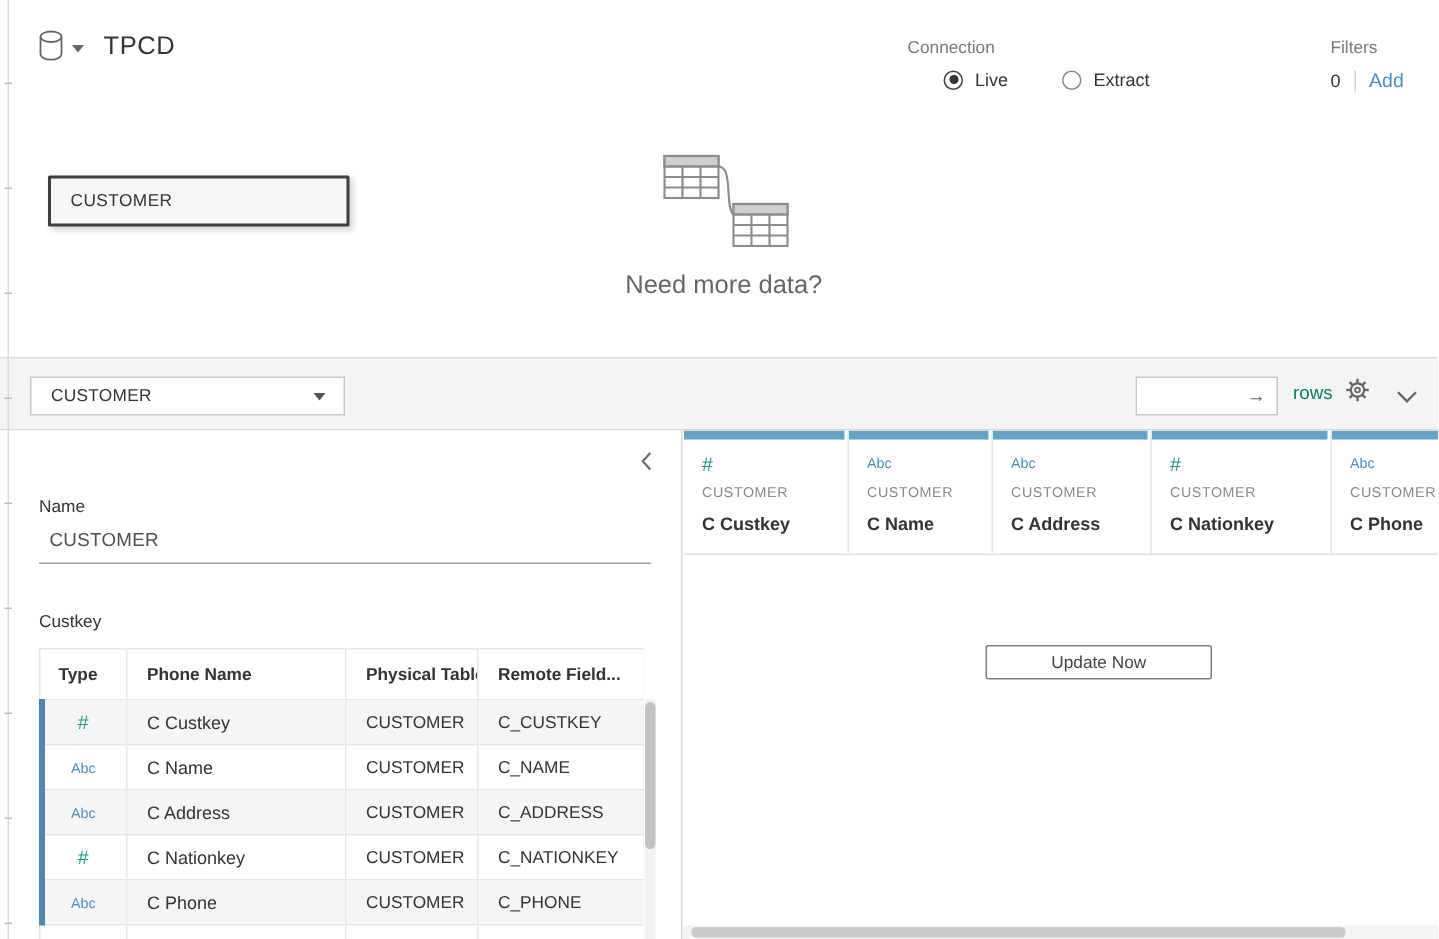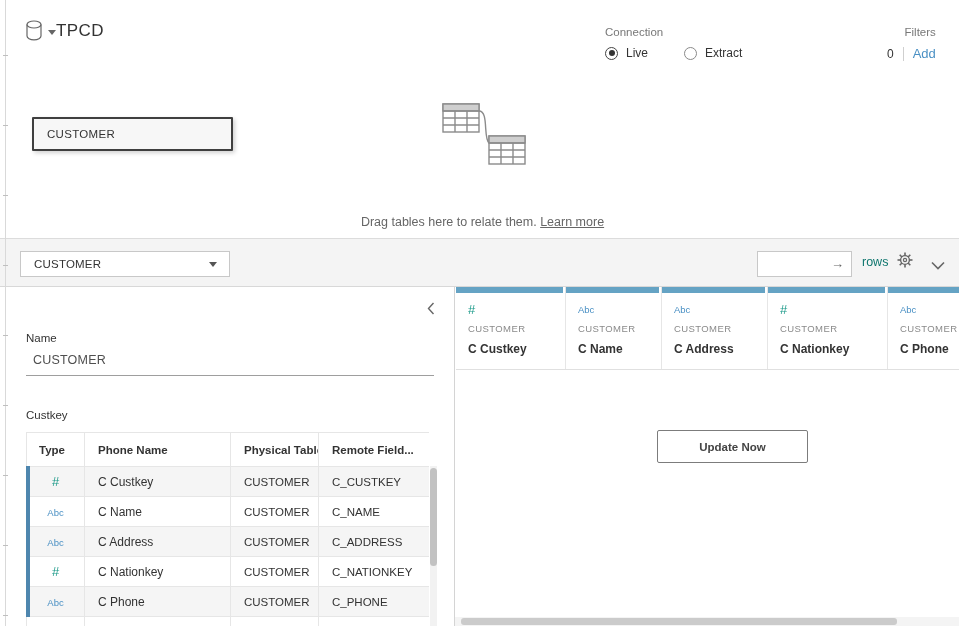--- a/index.html
+++ b/index.html
@@ -9,32 +9,32 @@
 
   
   .ruler { position:absolute; left:5px; top:0; width:1px; height:626px; background:#d9d9d9; z-index:6; }
   .ruler-tick { position:absolute; left:3px; width:5px; height:1px; background:#bfbfbf; z-index:6; }
 
   
   .hdr { position:absolute; left:0; top:0; width:959px; height:90px; background:#fff; }
   .ds-title-row { position:absolute; left:25px; top:20px; display:flex; align-items:center; }
   .db-icon { display:inline-flex; }
   .db-caret { width:0; height:0; border-left:4px solid transparent; border-right:4px solid transparent; border-top:5px solid #666; margin-left:5px; margin-top:3px; }
-  .ds-title { font-size:17px; color:#333; margin-left:0; letter-spacing:.4px;text-align:center; }
+  .ds-title { font-size:17px; color:#333; margin-left:13px; letter-spacing:.4px;text-align:center; }
 
   .conn { position:absolute; left:605px; top:26px; }
   .conn-label { font-size:11.5px; color:#787878; }
-  .conn-opts { display:flex; margin-top:8px; }
+  .conn-opts { display:flex; margin-top:8px;margin-left:24px; }
   .radio-opt { display:flex; align-items:center; margin-right:36px; cursor:pointer; }
   .radio { width:13px; height:13px; border-radius:50%; border:1px solid #8a8a8a; background:#fff; position:relative; }
   .radio.selected { border-color:#444; }
   .radio.selected::after { content:""; position:absolute; left:2.5px; top:2.5px; width:6px; height:6px; border-radius:50%; background:#333; }
   .radio-label { font-size:12px; color:#333; margin-left:8px; }
 
-  .filters { position:absolute; left:887px; top:26px;text-align:right; }
+  .filters { position:absolute; left:887px; top:26px; }
   .filters-label { font-size:11.5px; color:#787878; }
   .filters-row { display:flex; align-items:center; margin-top:8px; }
   .filters-count { font-size:12px; color:#333; }
   .filters-div { width:1px; height:14px; background:#cfcfcf; margin:0 9px; }
   .filters-add { font-size:13px; color:#4a90c4; cursor:pointer; }
 
   
   .canvas { position:absolute; left:6px; top:90px; width:953px; height:148px; background:#fff; }
   .chip { position:absolute; left:26px; top:27px; width:201px; height:34px; background:#f7f7f7; border:2px solid #3f3f3f; border-radius:1px; box-shadow:2px 2px 4px rgba(0,0,0,.18); display:flex; align-items:center; cursor:pointer; }
   .chip span { font-size:11.5px; color:#333; margin-left:13px; letter-spacing:.3px; }
@@ -81,21 +81,21 @@
   .v-thumb { position:absolute; left:0; top:2px; width:7px; height:98px; background:#c2c2c2; border-radius:4px; }
 
   
   .grid { position:absolute; left:456px; top:0; width:503px; height:339px; background:#fff; overflow:hidden; }
   .grid-hdr { display:flex; width:600px; border-bottom:1px solid #e0e0e0; height:83px; }
   .gcol { border-right:1px solid #e6e6e6; position:relative; cursor:pointer; }
   .gcol .stripe { height:6px; width:calc(100% - 2px); background:#65a3c4; }
   .gcol .g-icon { margin:11px 0 0 12px; line-height:12px; }
   .gcol .g-table { margin:7px 0 0 12px; font-size:9.5px; color:#8a8a8a; letter-spacing:.4px; }
   .gcol .g-field { margin:8px 0 0 12px; font-size:12px; font-weight:bold; color:#333; }
-  .upd-btn { position:absolute; width:151px; height:33px; background:#fff; border:1px solid #7c7c7c; border-radius:2px; font-family:"Liberation Sans",sans-serif; font-size:11.5px; font-weight:bold; color:#444; cursor:pointer; }
+  .upd-btn { position:absolute; width:151px; height:23px; background:#fff; border:1px solid #7c7c7c; border-radius:2px; font-family:"Liberation Sans",sans-serif; font-size:11.5px; font-weight:normal; color:#444; cursor:pointer; }
   .upd-now { left:201px; top:143px; }
   .upd-auto { left:201px; top:177px; }
   .h-scroll { position:absolute; left:455px; top:330px; width:504px; height:9px; background:#f4f4f4; }
   .h-thumb { position:absolute; left:6px; top:1px; width:436px; height:7px; background:#cbcbcb; border-radius:3px; }
 </style>
 </head>
 <body>
 
 <div id="app">
 
@@ -166,24 +166,21 @@
           <rect x="64" y="38" width="36" height="7" fill="#cfcfcf"></rect>
           <line x1="64" y1="45" x2="100" y2="45"></line>
           <line x1="64" y1="52" x2="100" y2="52"></line>
           <line x1="64" y1="59" x2="100" y2="59"></line>
           <line x1="76" y1="45" x2="76" y2="66"></line>
           <line x1="88" y1="45" x2="88" y2="66"></line>
         </g>
       </svg>
     </span>
 
-    <div class="empty-hint">
-      <span>Drag tables here to relate them.</span>
-      <a>Learn more</a>
-    </div>
+    <div class="empty-title">Need more data?</div>
   </div>
 
   <div class="tbar">
     <div class="tbl-select">
       <span>CUSTOMER</span>
       <span class="sel-caret"></span>
     </div>
     <div class="rows-input">
       <input type="text" value="" style="">
       <span class="rows-arrow">→</span>

